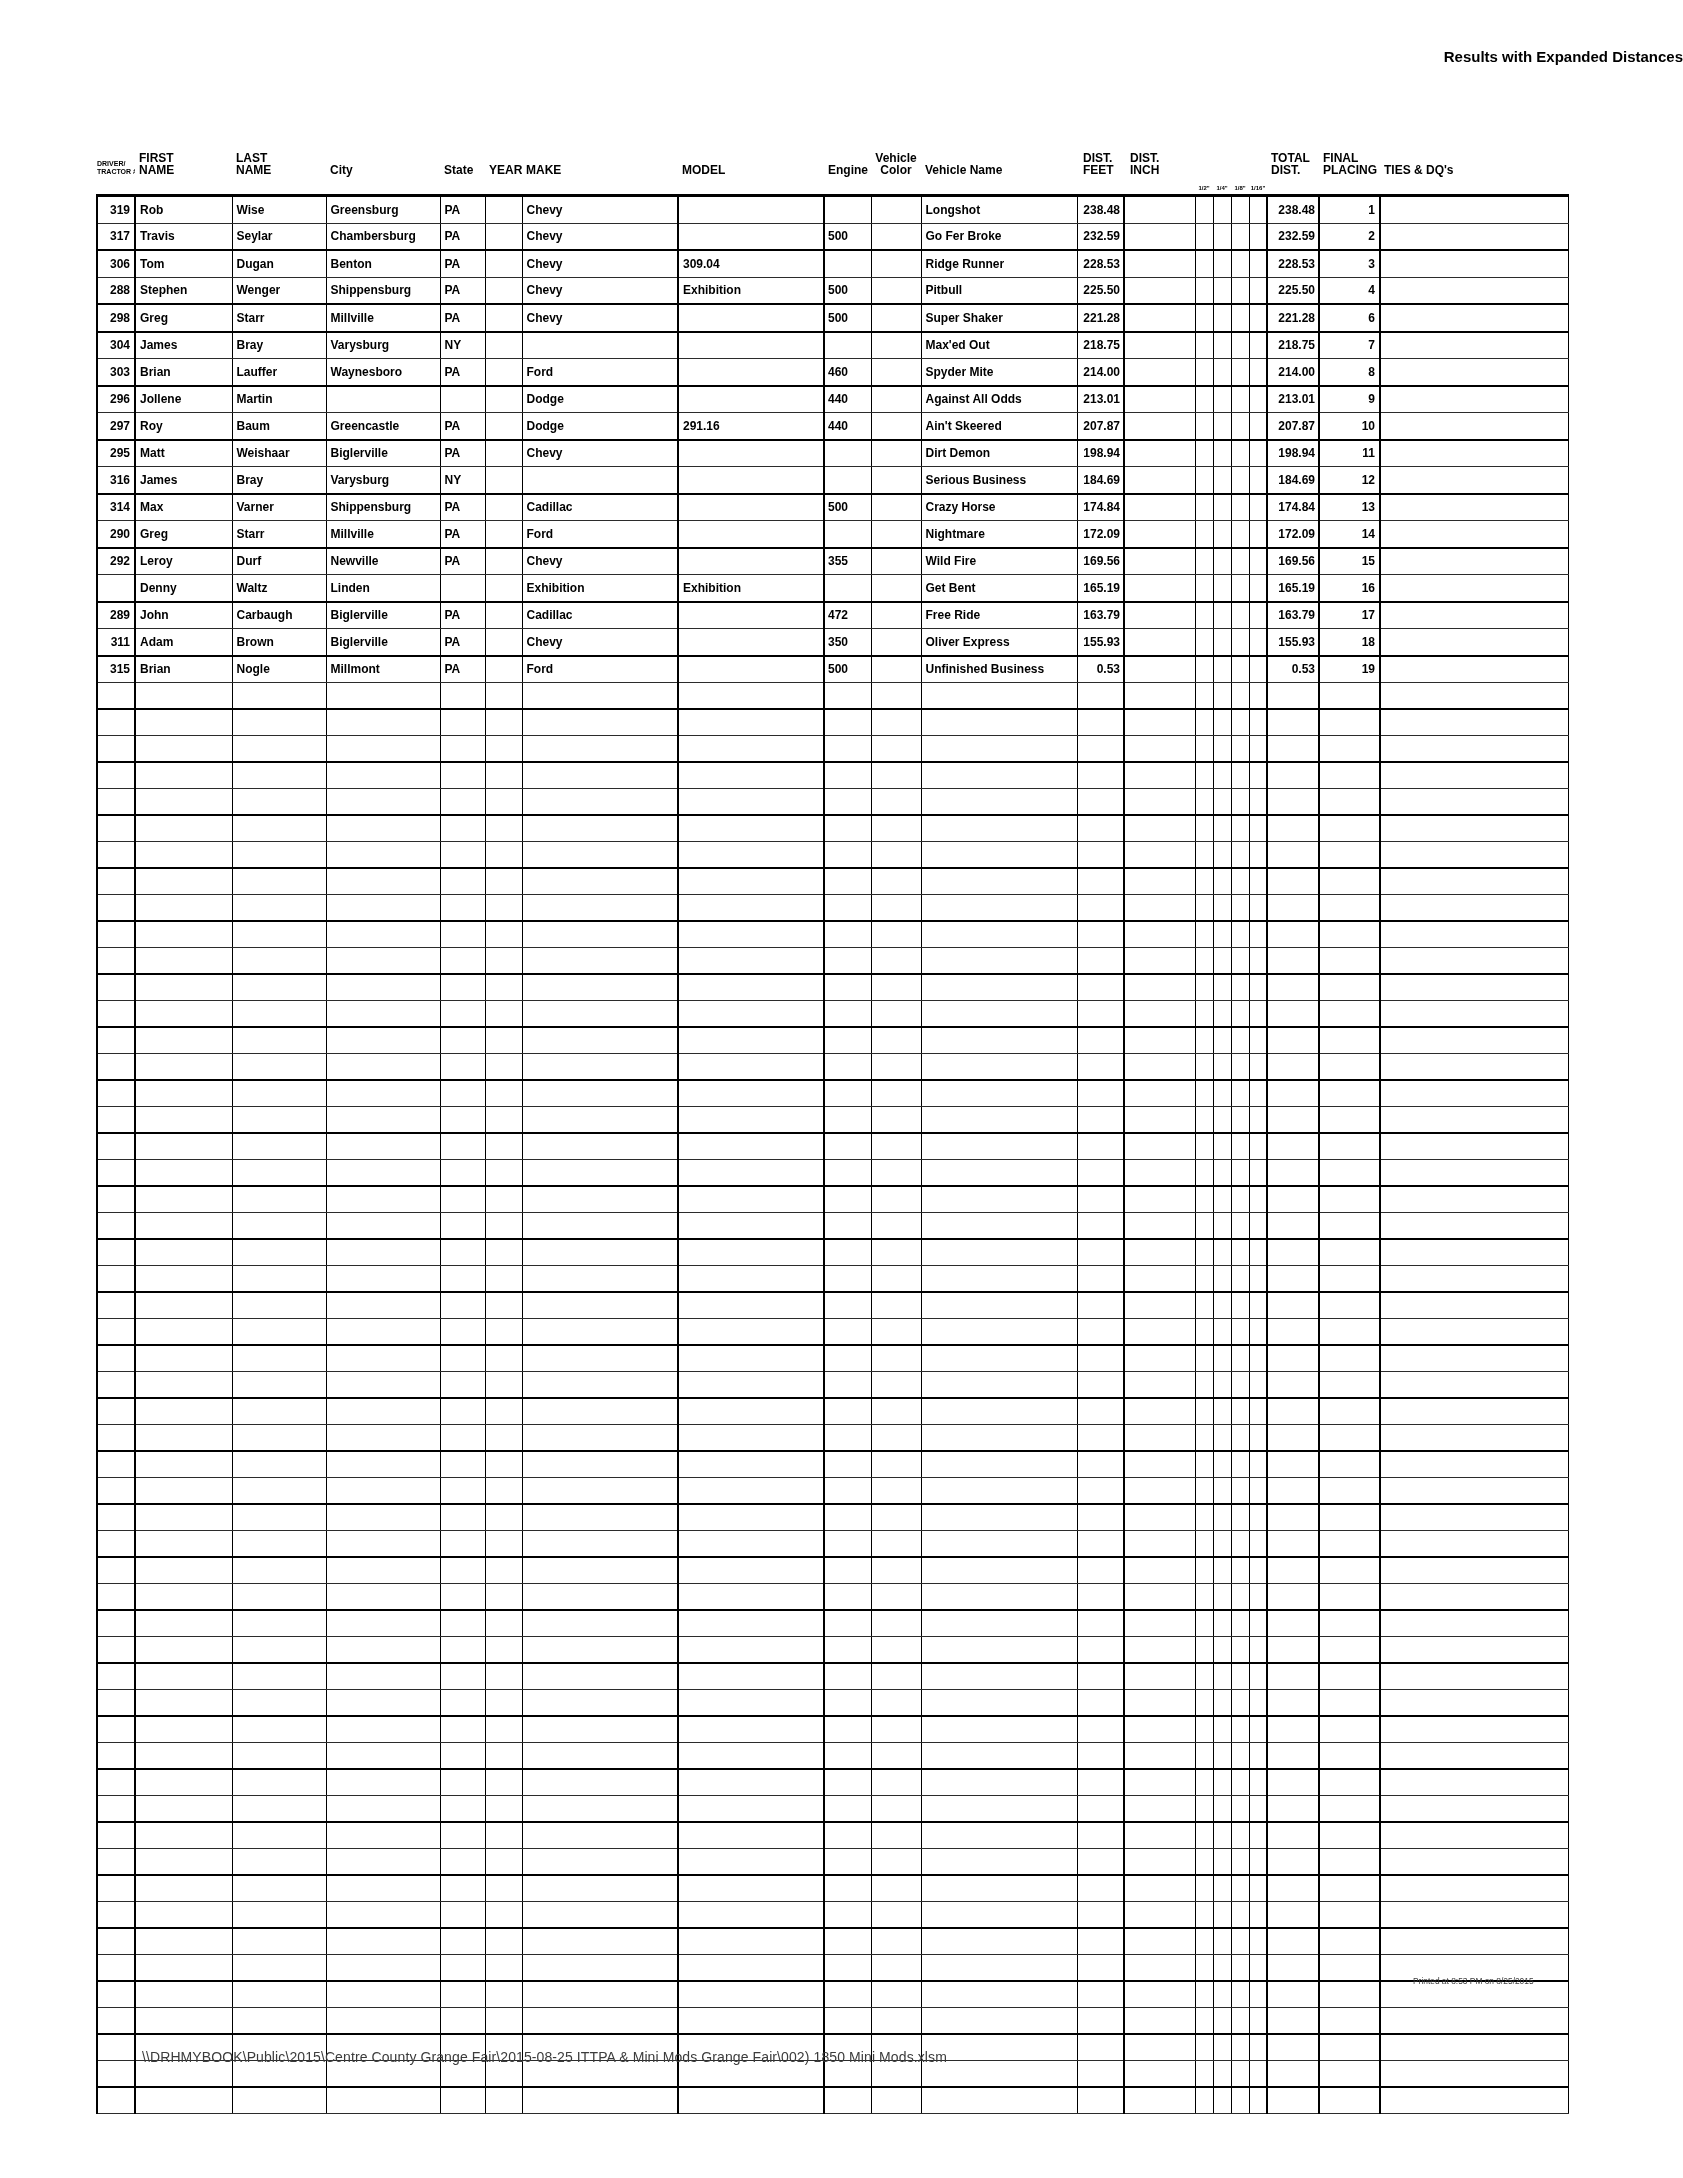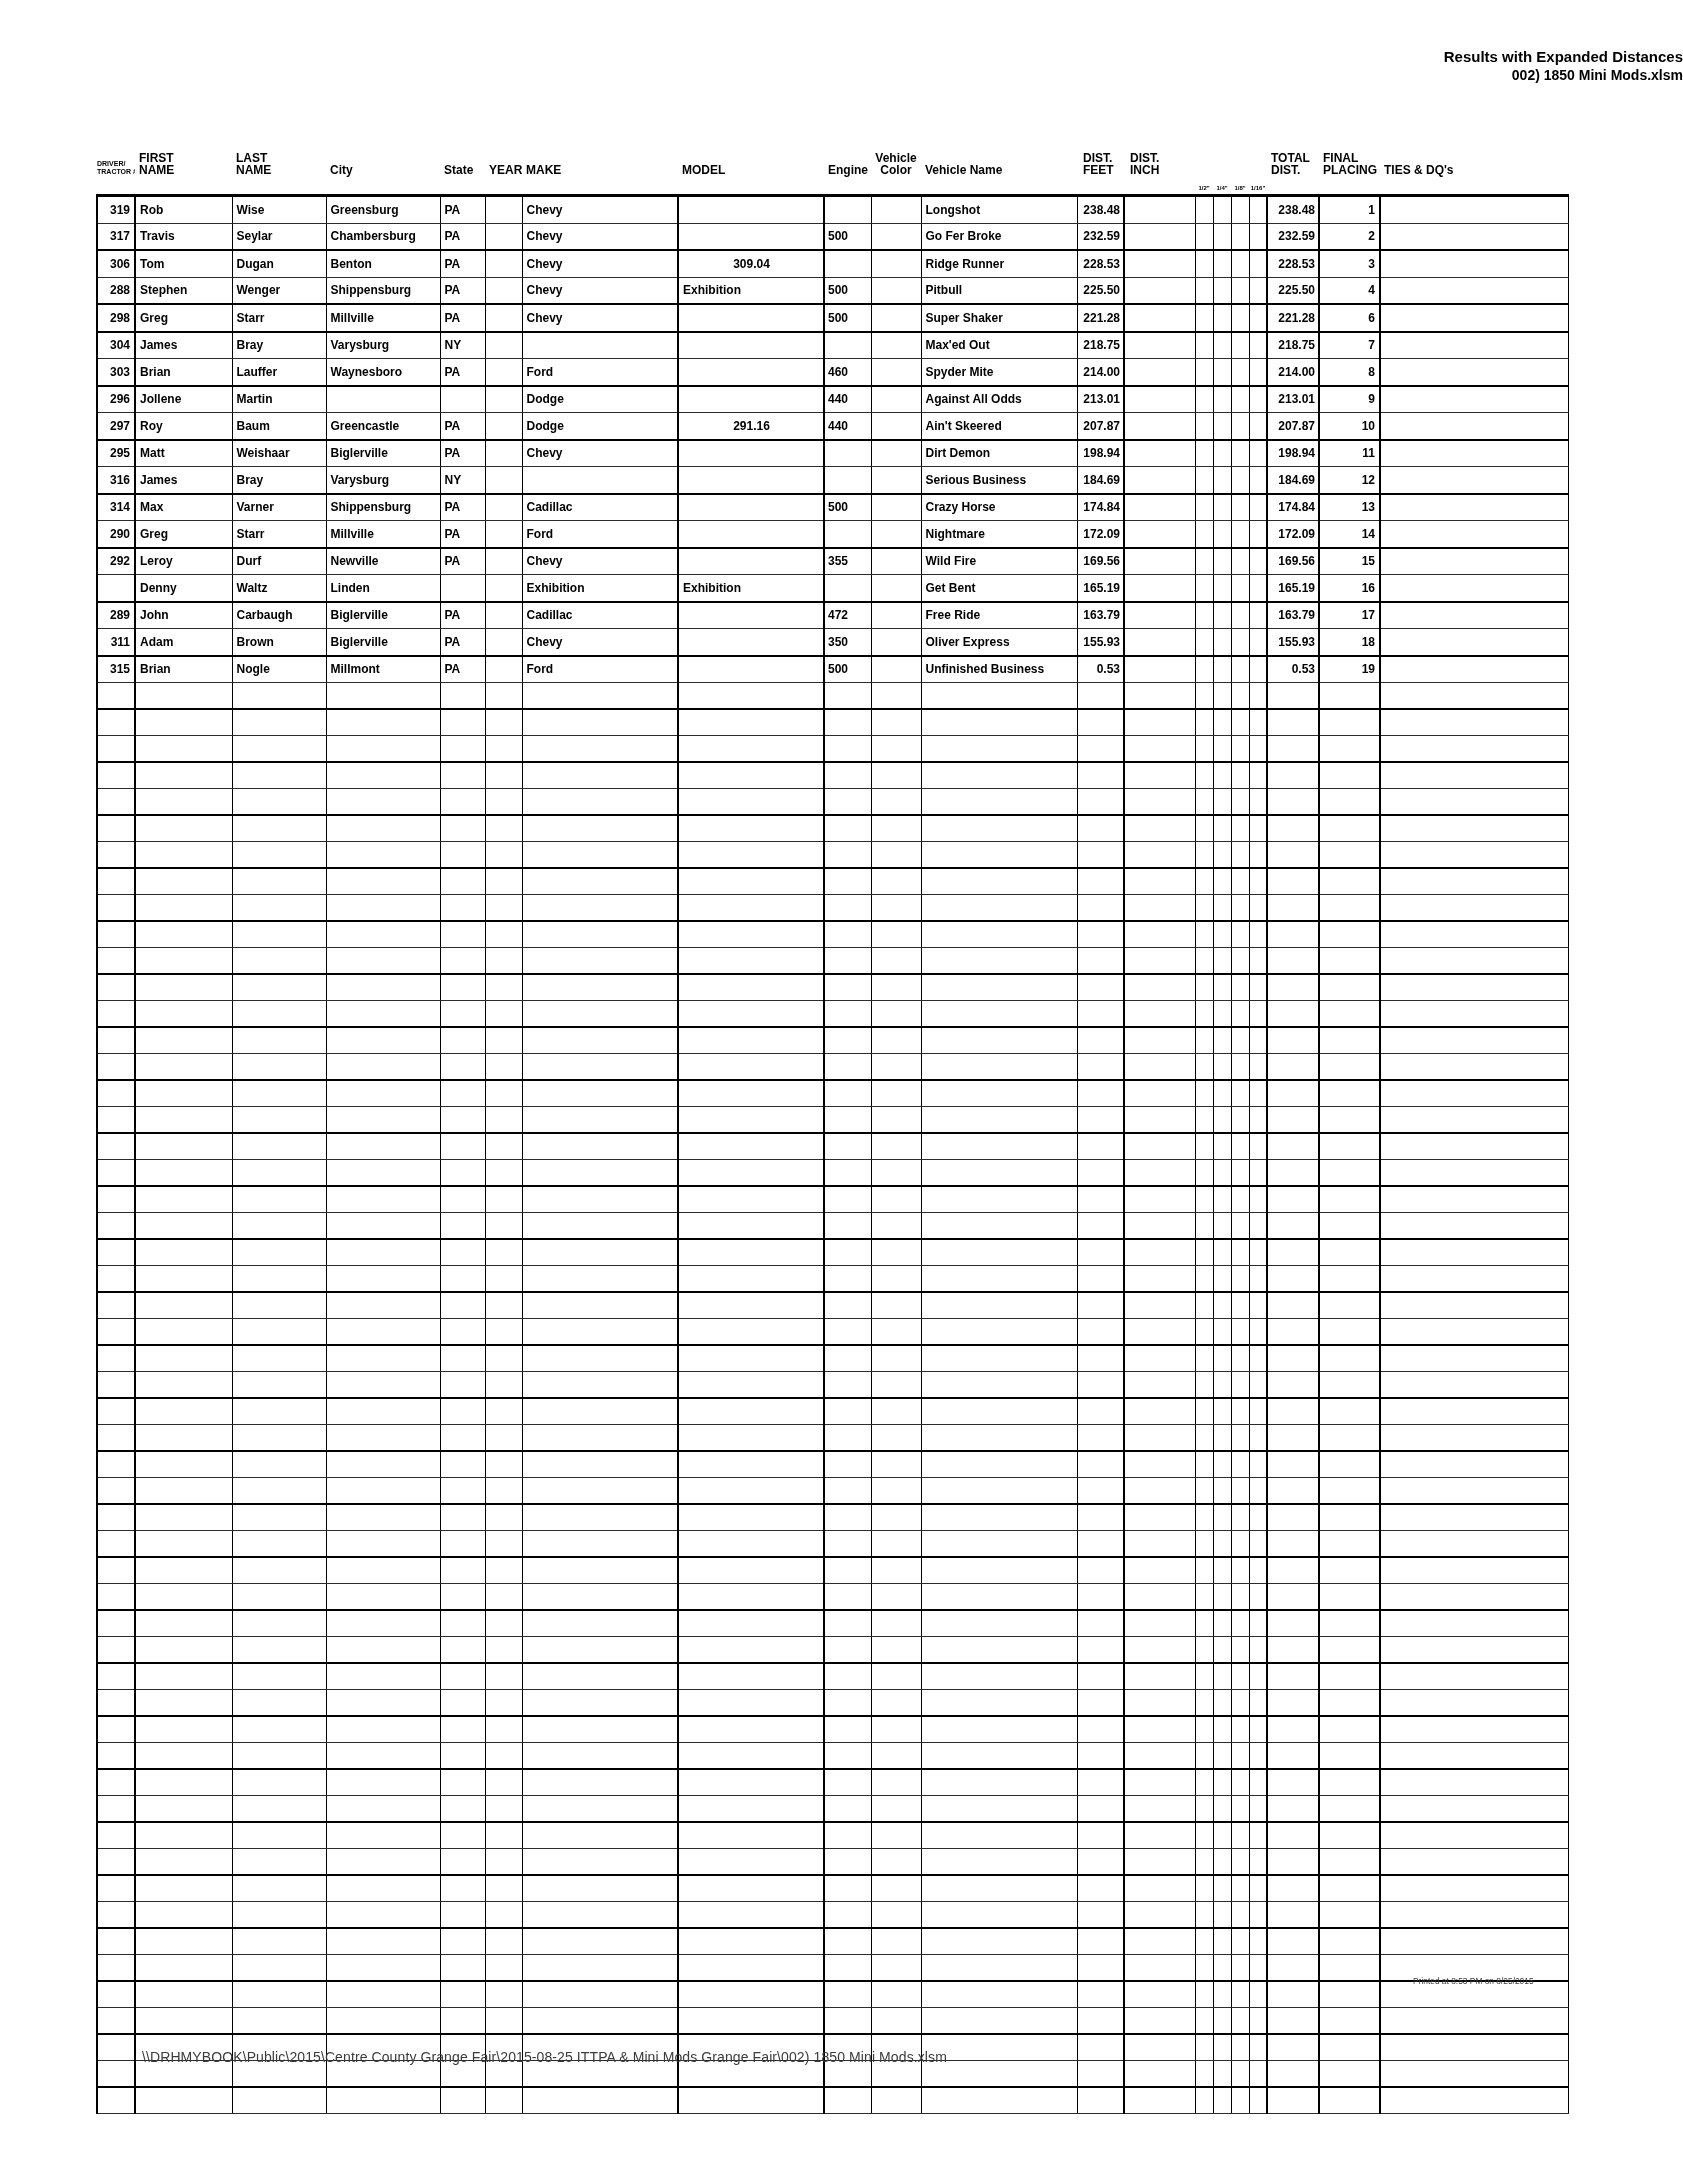--- a/index.html
+++ b/index.html
@@ -35,21 +35,21 @@
   tr.data td  { height:25.5px; }
   tr.empty td { height:25px; }
   tr.thin td  { border-bottom:1px solid #2b2b2b; }
   tr.thick td { border-bottom:2.5px solid #000; }
 
   
   .c-num     { border-left:2px solid #000; border-right:2px solid #000; text-align:right; padding-right:4px !important; }
   .c-first, .c-last, .c-city, .c-state, .c-year { border-right:1px solid #000; padding-left:4px !important; }
   .c-make    { border-right:2px solid #000; padding-left:4px !important; }
   .c-model   { border-right:2px solid #000; padding-left:4px !important; }
-  .c-model.r { text-align:center; padding-right:3px !important; }
+  .c-model.r { text-align:left; padding-right:3px !important; }
   .c-engine  { border-right:1px solid #000; padding-left:3px !important; }
   .c-color   { border-right:1px solid #000; }
   .c-vname   { border-right:1px solid #000; padding-left:4px !important; }
   .c-feet    { border-right:2px solid #000; text-align:right; padding-right:3px !important; }
   .c-inch    { border-right:1px solid #000; }
   .c-h2, .c-h4, .c-h8 { border-right:1px solid #000; }
   .c-h16     { border-right:2px solid #000; }
   .c-total   { border-right:2px solid #000; text-align:right; padding-right:3px !important; }
   .c-placing { border-right:2px solid #000; text-align:right; padding-right:4px !important; }
   .c-ties    { border-right:1px solid #000; padding-left:3px !important; }
@@ -63,21 +63,20 @@
     font-size:8.4px; font-weight:normal; color:#3c3c3c;
   }
 </style>
 </head>
 <body>
 
 <div class="page">
 
   <div class="title-block">
     <div class="title-line1">Results with Expanded Distances</div>
-    <div class="title-line2">002) 1850 Mini Mods.xlsm</div>
   </div>
 
   <table class="results">
     <colgroup>
       <col style="width:38px">
         <col style="width:97px">
         <col style="width:94px">
         <col style="width:114px">
       <col style="width:45px">
         <col style="width:37px">

